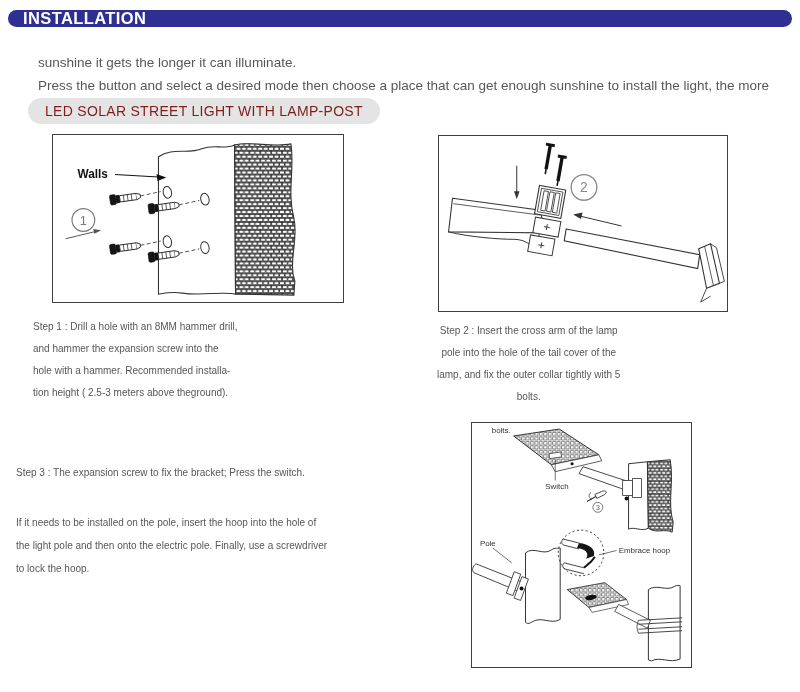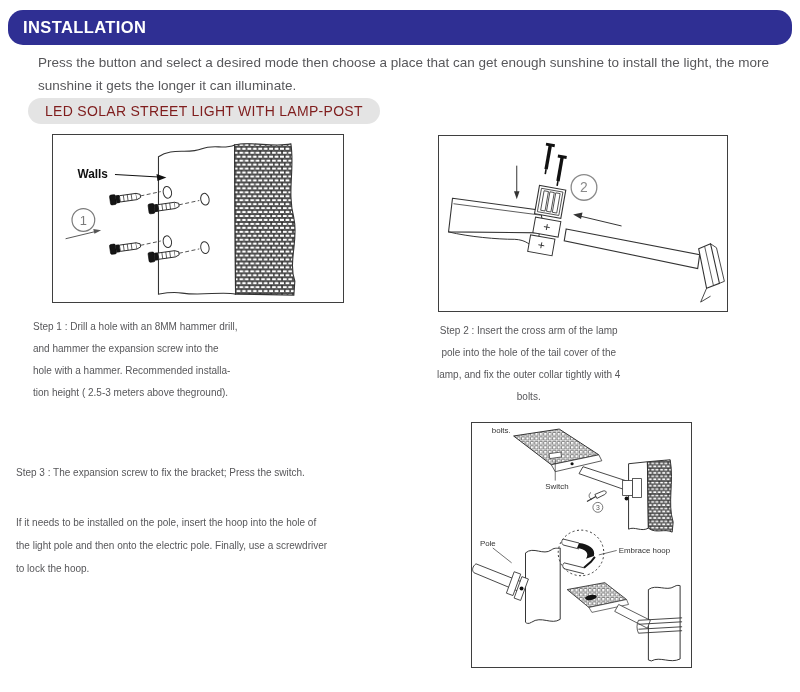--- a/index.html
+++ b/index.html
@@ -3,21 +3,21 @@
 <meta charset="utf-8">
 <style>
   html,body{margin:0;padding:0;}
   body{
     width:800px;height:692px;position:relative;overflow:hidden;
     background:#ffffff;color:#57575a;
     font-family:"Liberation Sans", sans-serif;
   }
   .abs{position:absolute;}
   .header-bar{
-    left:8px;top:10px;width:784px;height:35px;
+    left:8px;top:10px;width:784px;height:17px;
     background:#2f2f93;border-radius:15px;
     color:#fff;font-size:16.5px;font-weight:bold;letter-spacing:.4px;
     display:flex;align-items:center;padding-left:15px;box-sizing:border-box;
   }
   .intro{left:38px;top:51px;font-size:13.5px;line-height:23px;color:#57575a;}
   .pill{
     left:28px;top:98px;height:26px;background:#e4e4e4;border-radius:13px;
     color:#7f1d1d;font-size:14px;letter-spacing:.3px;
     display:inline-flex;align-items:center;padding:0 17px;white-space:nowrap;
   }
@@ -33,22 +33,22 @@
   #step3 .para + .para{margin-top:27px;}
 </style>
 </head>
 <body>
 
 <div class="abs header-bar">
   <span>INSTALLATION</span>
 </div>
 
 <div class="abs intro">
+  <div>sunshine it gets the longer it can illuminate.</div>
   <div>Press the button and select a desired mode then choose a place that can get enough sunshine to install the light, the more</div>
-  <div>sunshine it gets the longer it can illuminate.</div>
 </div>
 
 <div class="abs pill">
   <span>LED SOLAR STREET LIGHT WITH LAMP-POST</span>
 </div>
 
 <div class="abs fig" id="fig1">
   <svg viewBox="0 0 292 169">
     <defs>
       <pattern id="bk1" width="11" height="8" patternUnits="userSpaceOnUse">
@@ -160,21 +160,21 @@
 <div class="abs step" id="step1">
   <div>Step 1 : Drill a hole with an 8MM hammer drill,</div>
   <div>and hammer the expansion screw into the</div>
   <div>hole with a hammer. Recommended installa-</div>
   <div>tion height ( 2.5-3 meters above theground).</div>
 </div>
 
 <div class="abs step" id="step2">
   <div>Step 2 : Insert the cross arm of the lamp</div>
   <div>pole into the hole of the tail cover of the</div>
-  <div>lamp, and fix the outer collar tightly with 4</div>
+  <div>lamp, and fix the outer collar tightly with 5</div>
   <div>bolts.</div>
 </div>
 
 <div class="abs step" id="step3">
   <div class="para">
     <div>Step 3 : The expansion screw to fix the bracket; Press the switch.</div>
   </div>
   <div class="para">
     <div>If it needs to be installed on the pole, insert the hoop into the hole of</div>
     <div>the light pole and then onto the electric pole. Finally, use a screwdriver</div>

